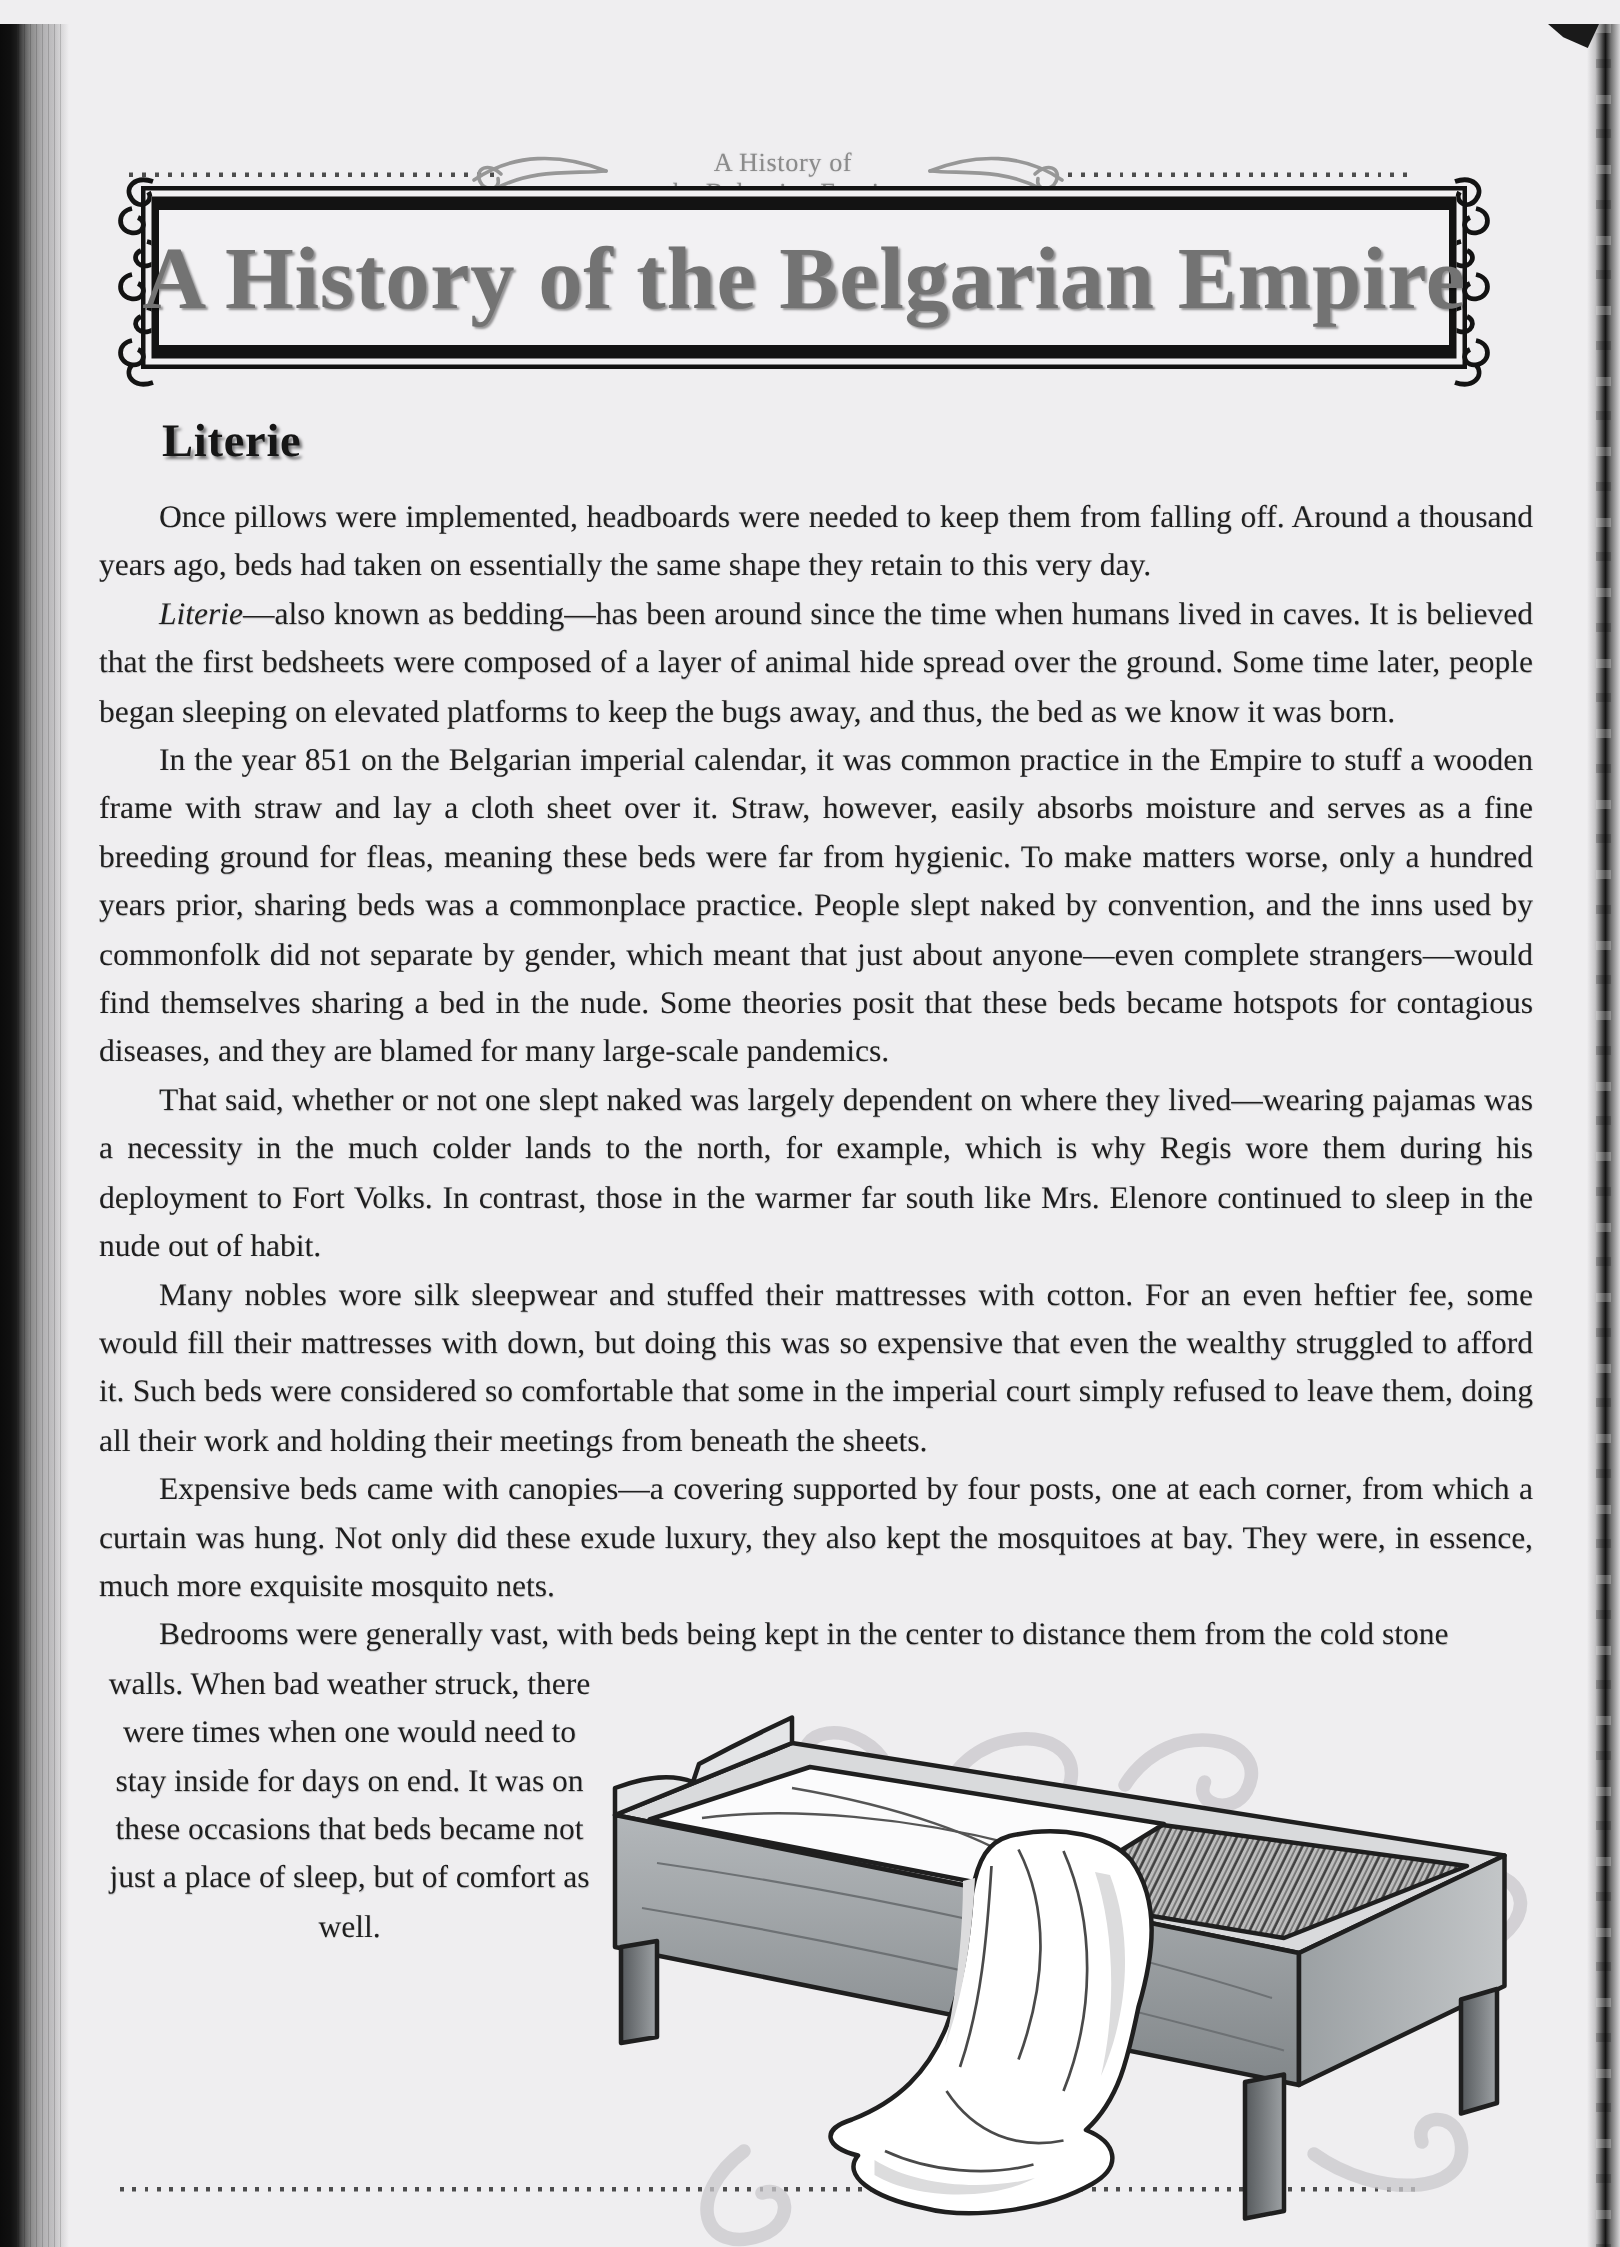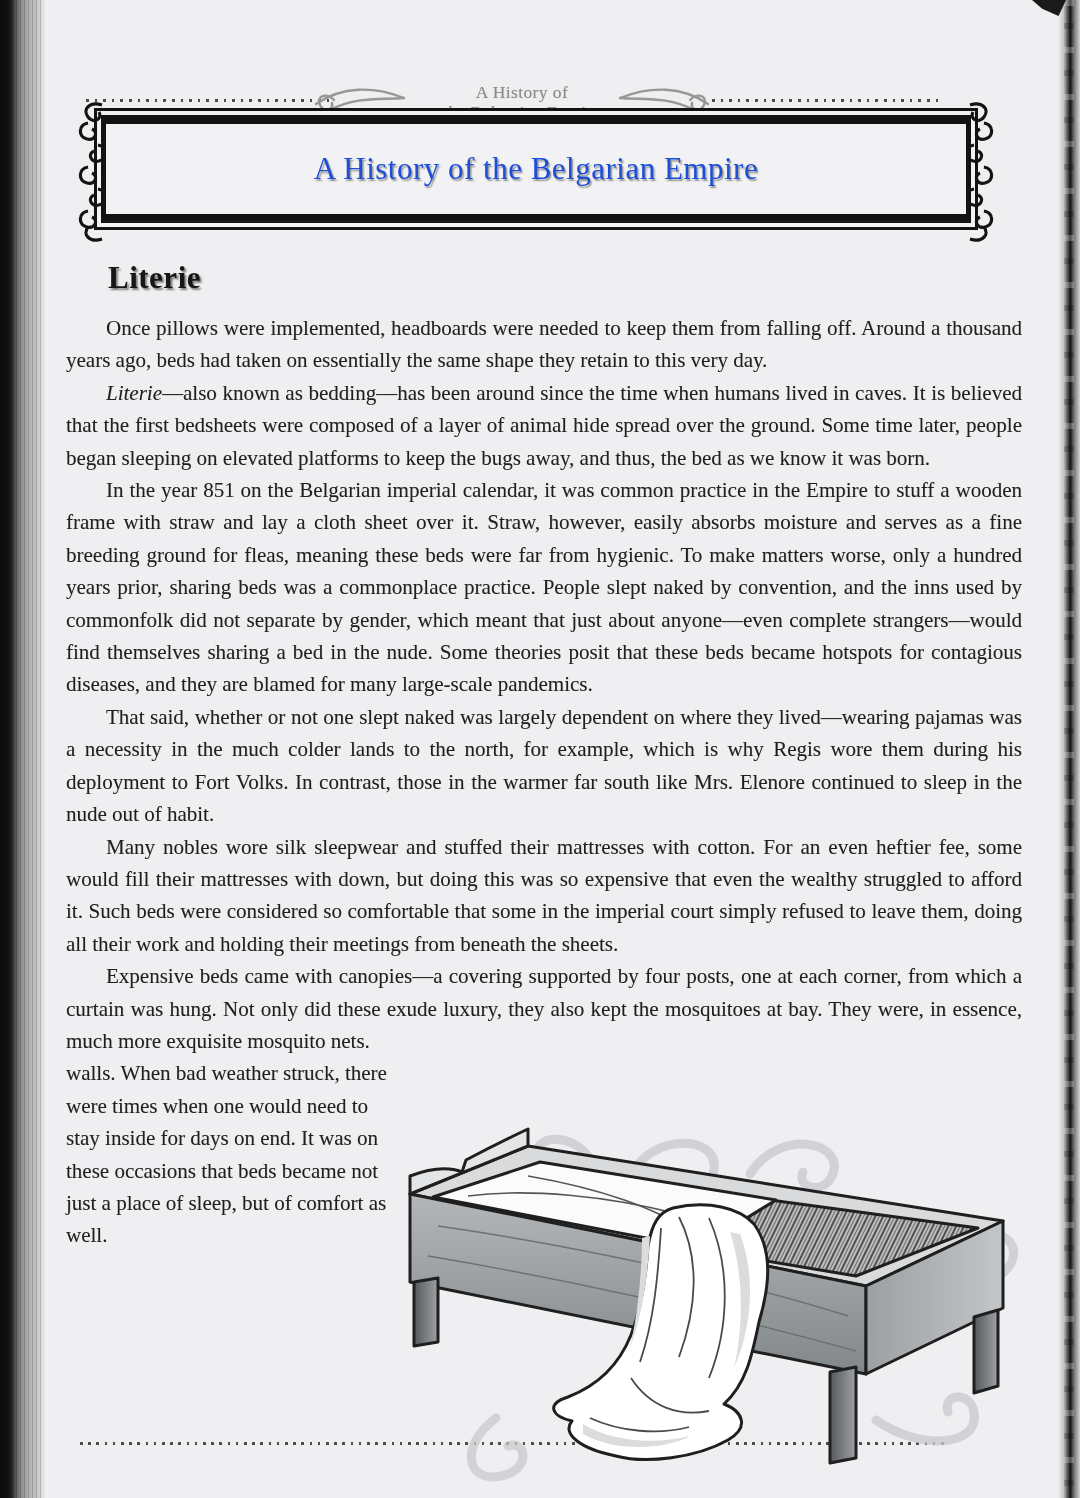--- a/index.html
+++ b/index.html
@@ -1,17 +1,17 @@
 <!DOCTYPE html>
 <html><head>
 <meta charset="utf-8">
 <style>
   html,body{margin:0;padding:0;}
   body{width:1080px;height:1498px;position:relative;font-family:"Liberation Serif",serif;background:#efeef0;overflow:hidden;}
-  .page{position:absolute;inset:0;background:#efeef0;}
+  .page{position:absolute;inset:0;background:#efeef0;margin-top:16px;}
 
   
   .left-edge{position:absolute;left:0;top:0;width:46px;height:1498px;
     background:linear-gradient(90deg,#0b0b0b 0px,#101010 7px,#1c1c1c 11px,#4f4f4f 15px,#8d8d8d 21px,#b3b2b4 29px,#c2c1c3 36px,#dddcde 42px,#efeef0 46px);}
   .left-edge-striations{position:absolute;left:12px;top:0;width:30px;height:1498px;opacity:.35;
     background:repeating-linear-gradient(90deg,rgba(0,0,0,.45) 0 1px,transparent 1px 4px);}
   .right-crease{position:absolute;right:0;top:0;width:22px;height:1498px;
     background:linear-gradient(90deg,#efeef0 0%,#c5c4c6 25%,#4a4a4a 46%,#141414 56%,#707070 72%,#d6d5d7 100%);}
   .right-crease-noise{position:absolute;right:6px;top:0;width:10px;height:1498px;opacity:.5;
     background:repeating-linear-gradient(180deg,rgba(255,255,255,.5) 0 6px,transparent 6px 23px,rgba(0,0,0,.4) 23px 29px,transparent 29px 47px);}
@@ -26,37 +26,37 @@
   .rh-flourish{position:absolute;top:42px;width:96px;height:44px;}
   .rh-flourish.left{left:312px;}
   .rh-flourish.right{left:616px;}
   .rh-text{position:absolute;left:412px;top:46px;width:220px;text-align:center;color:#8b8b8b;
     font-size:17.5px;line-height:20px;letter-spacing:.4px;text-shadow:0 0 1px rgba(120,120,120,.35);}
 
   
   .title-box{position:absolute;left:94px;top:108px;width:884px;height:122px;border:3px solid #131313;background:#f2f1f3;box-sizing:border-box;}
   .title-frame{position:absolute;left:4px;right:4px;top:4px;bottom:4px;border-top:9px solid #131313;border-bottom:9px solid #131313;border-left:5px solid #131313;border-right:5px solid #131313;
     display:flex;align-items:center;justify-content:center;background:#f2f1f3;}
-  .title-text{font-size:31px;font-weight:normal;color:#1d4ed8;letter-spacing:.5px;white-space:nowrap;
+  .title-text{font-size:59px;font-weight:bold;color:#737373;letter-spacing:.5px;white-space:nowrap;
     text-shadow:1.5px 1.5px 1.5px rgba(0,0,0,.4);}
   .filigree{position:absolute;top:-12px;width:44px;height:146px;}
   .filigree.left{left:-25px;}
   .filigree.right{right:-25px;transform:scaleX(-1);}
 
   
   .article{position:absolute;left:66px;top:260px;width:956px;color:#1f1f1f;}
   .section-heading{margin:0 0 16px 42px;font-size:31px;font-weight:bold;color:#161616;
     text-shadow:1.8px 1.8px 2px rgba(0,0,0,.5);letter-spacing:.5px;}
   .body-p{margin:0;font-size:21px;line-height:32.4px;text-align:justify;text-indent:40px;
     text-shadow:.4px .4px .6px rgba(40,40,40,.25);}
   .body-p i{font-style:italic;}
   .oneline{white-space:nowrap;text-align:left;}
   .wrap-row{display:flex;}
   .wrap-col{width:334px;}
-  .wrap-col .body-p{text-indent:0;text-align:left;}
+  .wrap-col .body-p{text-indent:0;text-align:center;}
 
   
   .bottom-dots{position:absolute;left:80px;top:1442px;width:868px;height:3px;z-index:1;
     background:repeating-linear-gradient(90deg,#4d4d4d 0 2.6px,transparent 2.6px 8.2px);}
 
   
   .bed-illustration{position:absolute;left:378px;top:1116px;width:662px;height:380px;z-index:2;}
 </style>
 </head>
 <body>
@@ -122,20 +122,21 @@
 
   <div class="article">
     <h2 class="section-heading">Literie</h2>
 
     <p class="body-p"><span>Once pillows were implemented, headboards were needed to keep them from falling off. Around a thousand years ago, beds had taken on essentially the same shape they retain to this very day.</span></p>
     <p class="body-p"><i>Literie</i><span>—also known as bedding—has been around since the time when humans lived in caves. It is believed that the first bedsheets were composed of a layer of animal hide spread over the ground. Some time later, people began sleeping on elevated platforms to keep the bugs away, and thus, the bed as we know it was born.</span></p>
     <p class="body-p"><span>In the year 851 on the Belgarian imperial calendar, it was common practice in the Empire to stuff a wooden frame with straw and lay a cloth sheet over it. Straw, however, easily absorbs moisture and serves as a fine breeding ground for fleas, meaning these beds were far from hygienic. To make matters worse, only a hundred years prior, sharing beds was a commonplace practice. People slept naked by convention, and the inns used by commonfolk did not separate by gender, which meant that just about anyone—even complete strangers—would find themselves sharing a bed in the nude. Some theories posit that these beds became hotspots for contagious diseases, and they are blamed for many large-scale pandemics.</span></p>
     <p class="body-p"><span>That said, whether or not one slept naked was largely dependent on where they lived—wearing pajamas was a necessity in the much colder lands to the north, for example, which is why Regis wore them during his deployment to Fort Volks. In contrast, those in the warmer far south like Mrs. Elenore continued to sleep in the nude out of habit.</span></p>
     <p class="body-p"><span>Many nobles wore silk sleepwear and stuffed their mattresses with cotton. For an even heftier fee, some would fill their mattresses with down, but doing this was so expensive that even the wealthy struggled to afford it. Such beds were considered so comfortable that some in the imperial court simply refused to leave them, doing all their work and holding their meetings from beneath the sheets.</span></p>
     <p class="body-p"><span>Expensive beds came with canopies—a covering supported by four posts, one at each corner, from which a curtain was hung. Not only did these exude luxury, they also kept the mosquitoes at bay. They were, in essence, much more exquisite mosquito nets.</span></p>
+    <p class="body-p oneline"><span>Bedrooms were generally vast, with beds being kept in the center to distance them from the cold stone</span></p>
 
     <div class="wrap-row">
       <div class="wrap-col">
         <p class="body-p"><span>walls. When bad weather struck, there were times when one would need to stay inside for days on end. It was on these occasions that beds became not just a place of sleep, but of comfort as well.</span></p>
       </div>
     </div>
   </div>
 
   <div class="bottom-dots"></div>
 

